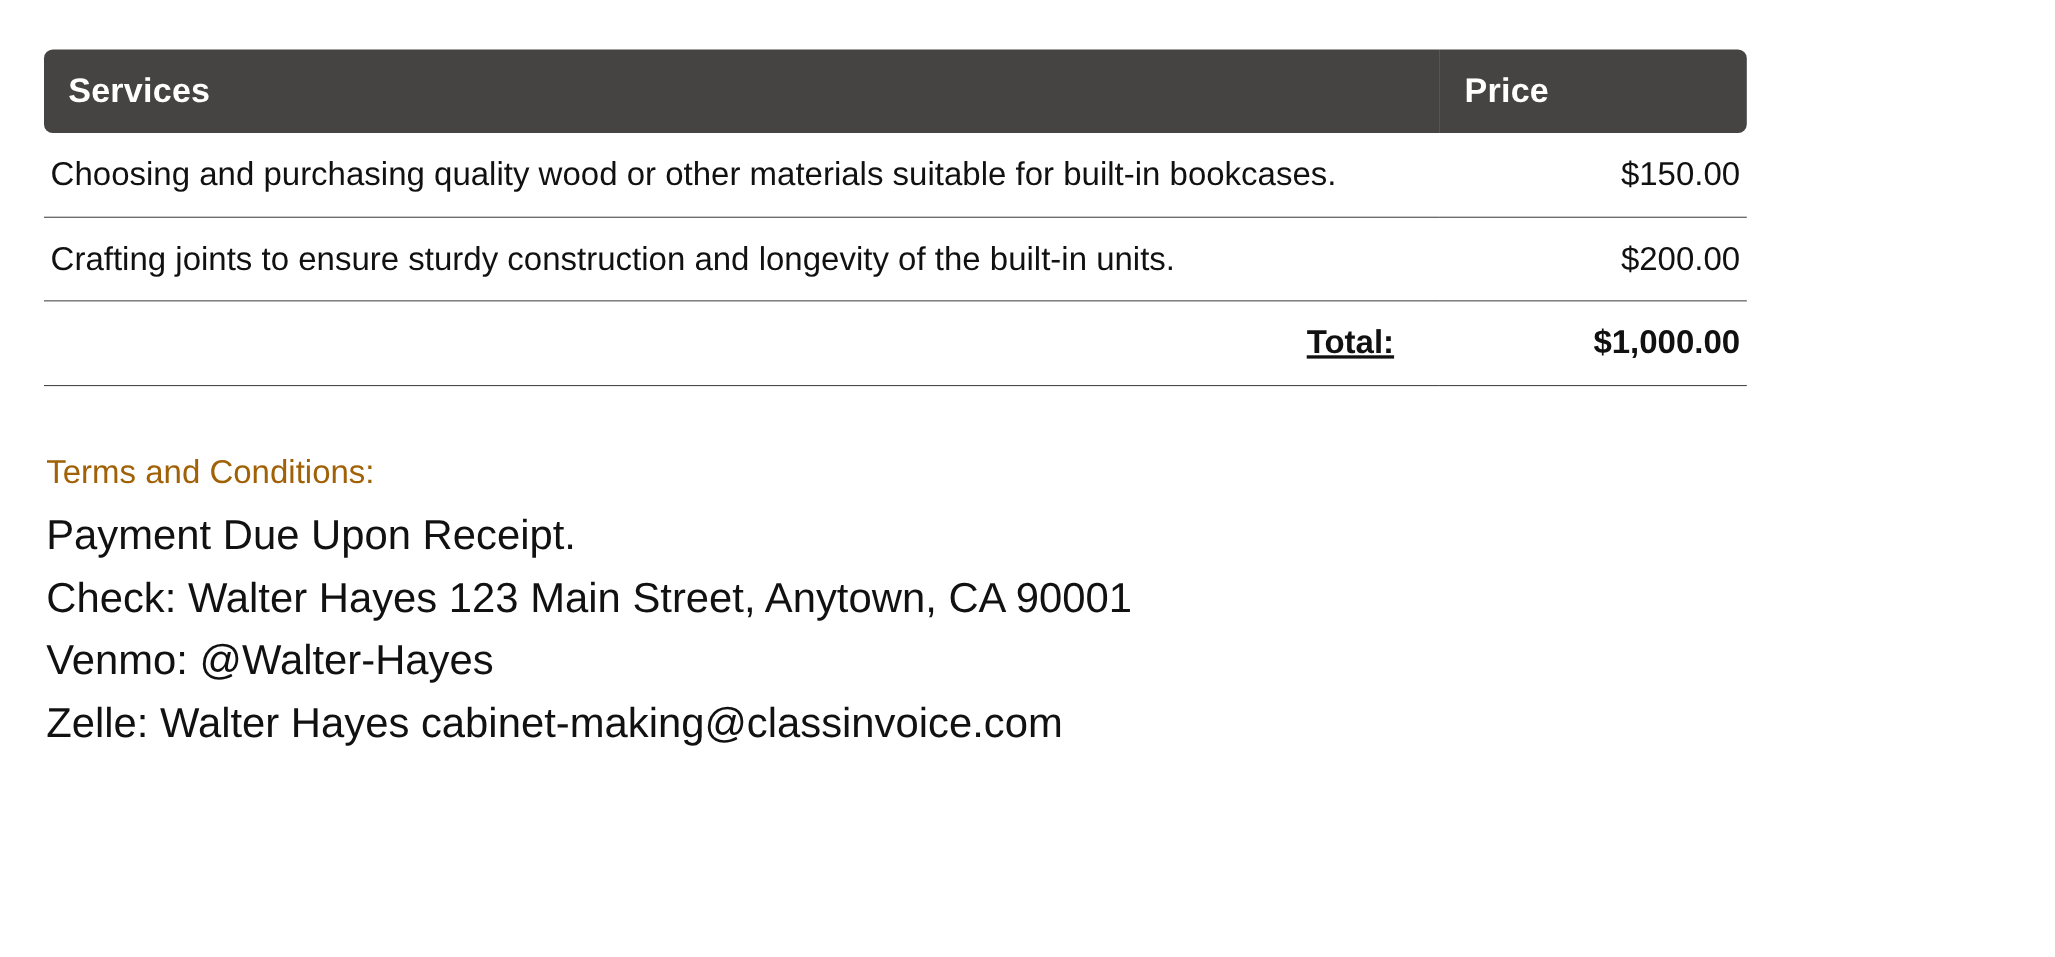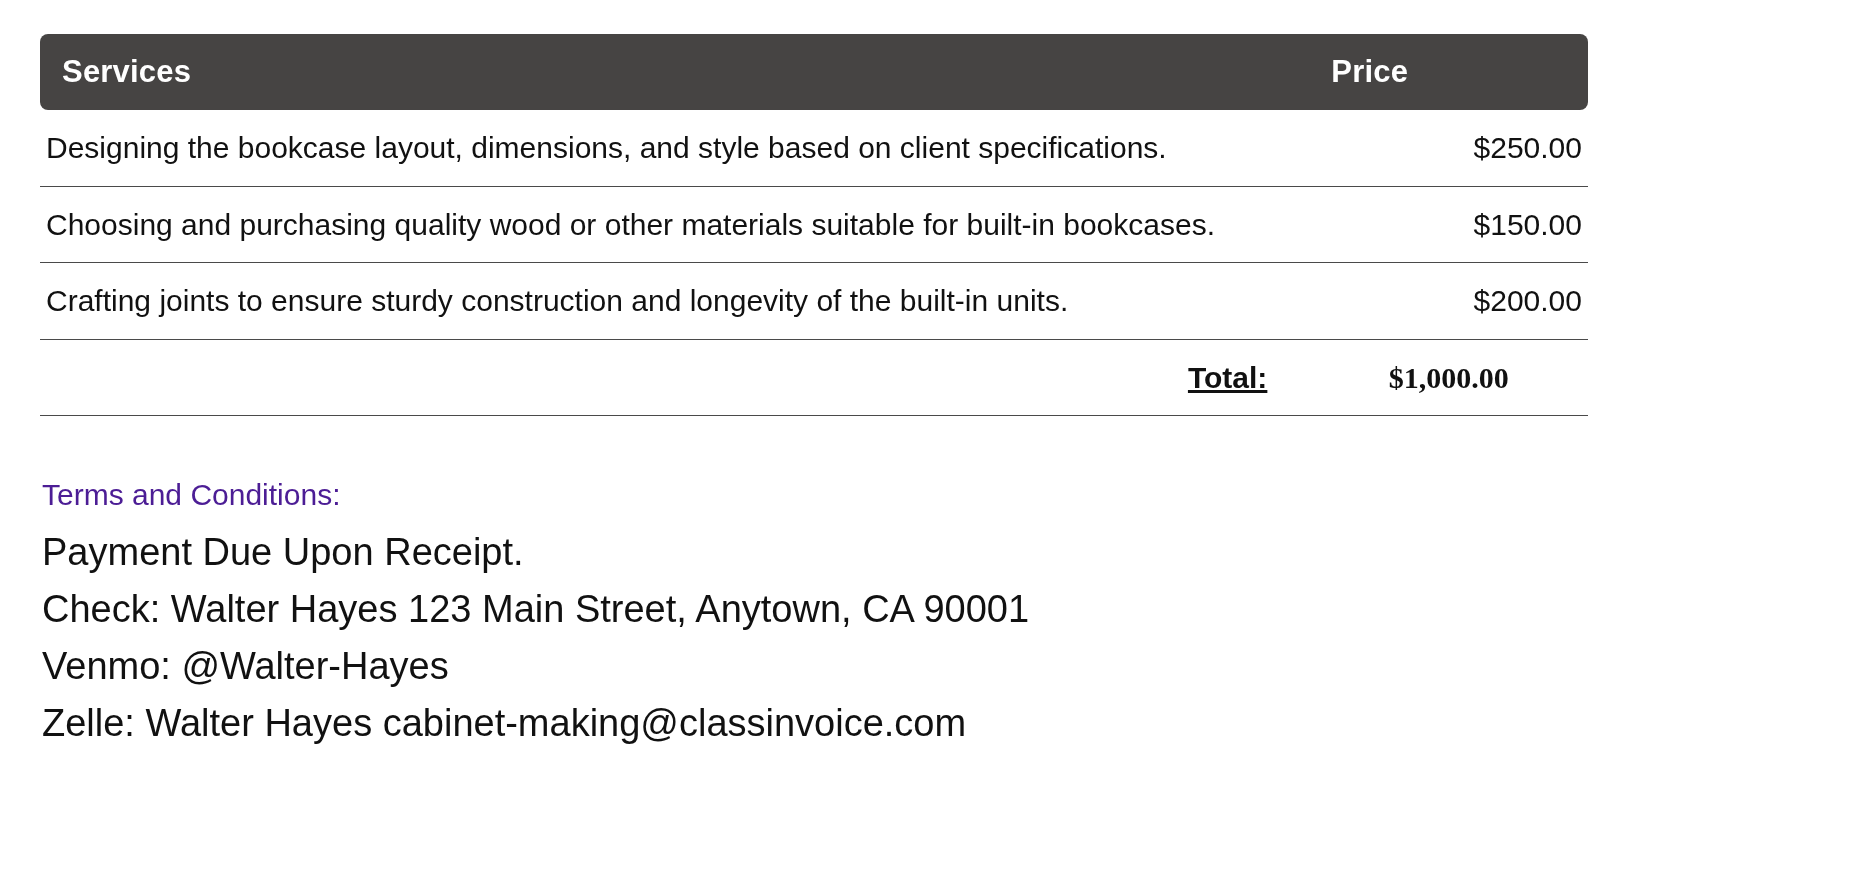--- a/index.html
+++ b/index.html
@@ -11,21 +11,21 @@
     width: 1868px;
     height: 870px;
     font-family: "Liberation Sans", sans-serif;
     color: #1a1a1a;
     overflow: hidden;
   }
   .page {
     box-sizing: border-box;
     width: 1628px;
     height: 870px;
-    padding: 34px 40px 0 40px;
+    padding: 45px 40px 0 40px;
   }
   table.services {
     width: 100%;
     border-collapse: collapse;
     table-layout: fixed;
   }
   table.services thead th {
     background: #464443;
     color: #ffffff;
     font-size: 31px;
@@ -66,32 +66,31 @@
     font-weight: bold;
     font-size: 31px;
     padding-top: 22px;
   }
   tr.total-row td.total-label {
     text-align: right;
     padding-right: 42px;
     text-decoration: underline;
   }
   tr.total-row td.total-value {
-    text-align: center;
+    text-align: right;
     padding-right: 6px;
     white-space: nowrap;
-    font-family: Liberation Serif, serif;
   }
 
   .terms {
     margin-top: 62px;
     padding-left: 2px;
   }
   .terms-title {
-    color: #4c1d95;
+    color: #a16207;
     font-size: 30px;
     margin-bottom: 12px;
     margin-top: 38px;
   }
   .terms-line {
     font-size: 38px;
     color: #111111;
     line-height: 1.5;
   }
 </style>
@@ -106,24 +105,20 @@
       <col class="col-price">
     </colgroup>
     <thead>
       <tr>
         <th>Services</th>
         <th class="price-col">Price</th>
       </tr>
     </thead>
     <tbody>
       <tr>
-        <td>Designing the bookcase layout, dimensions, and style based on client specifications.</td>
-        <td class="price">$250.00</td>
-      </tr>
-      <tr>
         <td>Choosing and purchasing quality wood or other materials suitable for built-in bookcases.</td>
         <td class="price">$150.00</td>
       </tr>
       <tr>
         <td>Crafting joints to ensure sturdy construction and longevity of the built-in units.</td>
         <td class="price">$200.00</td>
       </tr>
       <tr class="total-row">
         <td class="total-label">Total:</td>
         <td class="total-value">$1,000.00</td>

